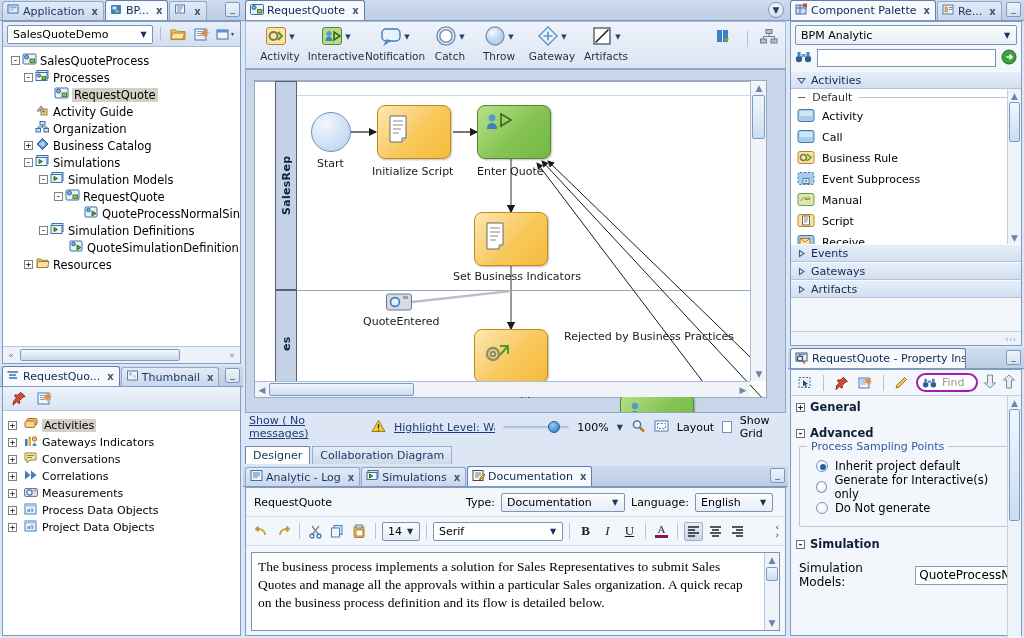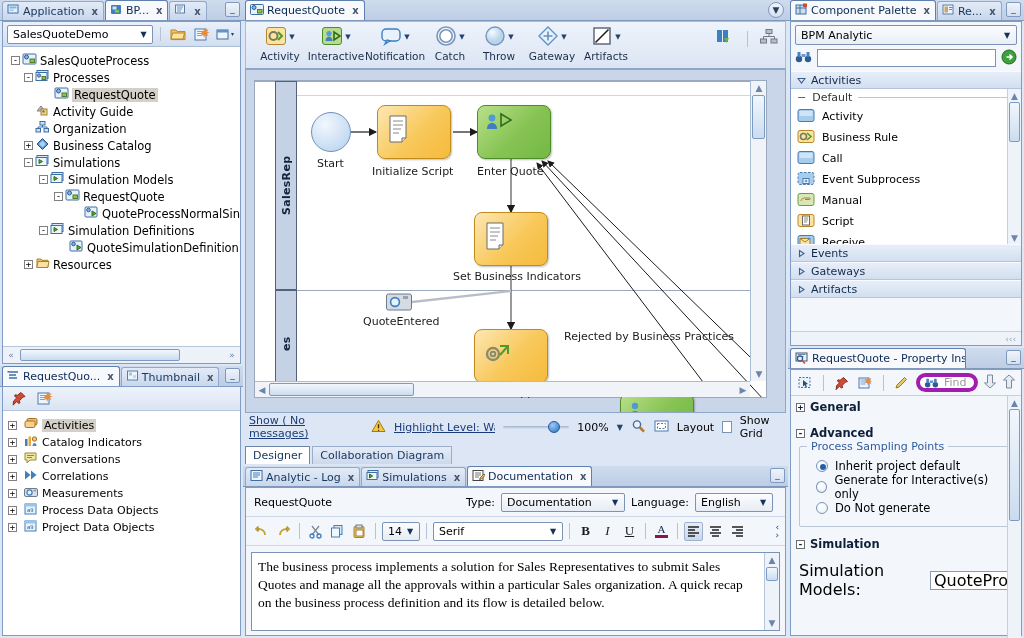--- a/index.html
+++ b/index.html
@@ -174,33 +174,33 @@
   }
   .pal-item { height: 21px; display: flex; align-items: center; gap: 7px; padding-left: 6px; font-size: 11px; }
   .grp-label { display:flex; align-items:center; gap:6px; padding: 2px 8px 2px 6px; font-size: 11px; color:#333; }
   .grp-label .rule { flex:1; height:1px; background:#b9c6d8; }
 
   #inspector { left: 788px; top: 348px; width: 236px; height: 290px; background: #dce6f4; border: none; }
   #inspector .inner { position: absolute; left: 2px; top: 21px; right: 2px; bottom: 2px; background: #f3f6fb; border: 1px solid #7f9dc4; }
   #insp-toolbar { height: 26px; display:flex; align-items:center; gap:5px; padding: 0 5px; border-bottom: 1px solid #c4d1e4; }
   .findbox {
     flex: 1; height: 19px; display:flex; align-items:center; gap:5px; padding: 0 4px;
-    background:#fff; border:4px solid #a21caf; border-radius: 10px;
+    background:#fff; border:2px solid #a21caf; border-radius: 10px;
   }
   .sec-hdr { display: flex; align-items: center; gap: 5px; font-weight: bold; font-size: 11.5px; color:#0e1f3a; padding: 4px 0 4px 5px; }
   .boxexp { width: 9px; height: 9px; border: 1px solid #6e6e6e; background:#fff; font-size:9px; line-height:7px; text-align:center; font-family:"DejaVu Sans Mono",monospace; }
   .group {
     margin: 2px 8px 0 8px; border: 1px solid #b9c6d8; border-radius: 2px;
     padding: 8px 6px 8px 6px; position: relative;
   }
   .group-title { position: absolute; top: -7px; left: 7px; background: #f3f6fb; padding: 0 4px; font-size: 11px; color: #2f5d9e; }
   .radio-row { display:flex; align-items:center; gap:7px; height: 21px; padding-left: 10px; font-size: 11.5px; }
   .radio { width: 12px; height: 12px; border-radius: 50%; border: 1px solid #7b93b5; background: radial-gradient(circle at 40% 35%, #fff, #e7eef7); position: relative; }
   .radio.on::after { content:''; position:absolute; left:3px; top:3px; width:6px; height:6px; border-radius:50%; background:#2060a8; }
-  .field-row { display: flex; align-items: center; gap: 7px; padding: 6px 0 0 8px; font-size: 16px; }
+  .field-row { display: flex; align-items: center; gap: 7px; padding: 6px 0 0 8px; font-size: 12px; }
   .txtfield { height: 19px; background: #fff; border: 1px solid #8b9ab0; display:flex; align-items:center; padding: 0 3px; overflow:hidden; white-space:nowrap; }
 </style>
 </head>
 <body>
 
 <div id="app">
 
   <div class="panel" id="nav">
     <div class="tabbar">
       <div class="tab">
@@ -473,21 +473,21 @@
           <span class="texp">+</span>
             <span class="tspacer" style="width:4px"></span>
           <span class="ico">
             <svg width="16" height="14" viewBox="0 0 16 14">
                 <rect x="2" y="5" width="2.5" height="7" fill="#3f7ec0"></rect>
                 <rect x="5.5" y="2.5" width="2.5" height="9.5" fill="#e8a83c"></rect>
                 <circle cx="11.5" cy="5" r="2.2" fill="#f0c28a" stroke="#a8701f"></circle>
                 <path d="M9.5 12c0-2 1-3 2-3s2 1 2 3z" fill="#4a8ac4"></path>
               </svg>
           </span>
-          <span class="tlabel">Catalog Indicators</span>
+          <span class="tlabel">Gateways Indicators</span>
         </div>
         <div class="tnode">
           <span class="texp">+</span>
             <span class="tspacer" style="width:4px"></span>
           <span class="ico">
             <svg width="16" height="14" viewBox="0 0 16 14">
                 <path d="M2 2h11v7H7l-3 3V9H2z" fill="#f3e7a0" stroke="#8f8c3a"></path>
                 <path d="M4 4.5h7M4 6.5h5" stroke="#8f8c3a"></path>
               </svg>
           </span>
@@ -1029,32 +1029,32 @@
         </div>
         <div class="pal-item">
           <span class="ico"><svg width="18" height="15" viewBox="0 0 18 15">
                 <rect x="1" y="1.5" width="16" height="12" rx="2" fill="#a7cdec" stroke="#4a7bb0"></rect>
                 <rect x="2.5" y="3" width="13" height="5" fill="#cfe4f7"></rect>
               </svg></span>
           <span>Activity</span>
         </div>
         <div class="pal-item">
           <span class="ico"><svg width="18" height="15" viewBox="0 0 18 15">
+                <rect x="1" y="1.5" width="16" height="12" rx="2" fill="#a7cdec" stroke="#4a7bb0"></rect>
+                <rect x="2.5" y="3" width="13" height="5" fill="#cfe4f7"></rect>
+              </svg></span>
+          <span>Call</span>
+        </div>
+        <div class="pal-item">
+          <span class="ico"><svg width="18" height="15" viewBox="0 0 18 15">
                 <rect x="1" y="1.5" width="16" height="12" rx="2" fill="#fbe3a0" stroke="#b8862a"></rect>
                 <circle cx="6.5" cy="7.5" r="3" fill="none" stroke="#7a7a5a" stroke-width="1.6"></circle>
                 <path d="M10 4l4 3.5-4 3.5" fill="none" stroke="#4f9a2c" stroke-width="1.6"></path>
               </svg></span>
           <span>Business Rule</span>
-        </div>
-        <div class="pal-item">
-          <span class="ico"><svg width="18" height="15" viewBox="0 0 18 15">
-                <rect x="1" y="1.5" width="16" height="12" rx="2" fill="#a7cdec" stroke="#4a7bb0"></rect>
-                <rect x="2.5" y="3" width="13" height="5" fill="#cfe4f7"></rect>
-              </svg></span>
-          <span>Call</span>
         </div>
         <div class="pal-item">
           <span class="ico"><svg width="18" height="15" viewBox="0 0 18 15">
                 <rect x="1" y="1.5" width="16" height="12" rx="2" fill="#a7cdec" stroke="#4a7bb0" stroke-dasharray="2.5 1.5"></rect>
                 <rect x="6" y="7.5" width="6" height="5" fill="#fff" stroke="#4a7bb0"></rect>
                 <path d="M9 8.5v3M7.5 10h3" stroke="#4a7bb0"></path>
               </svg></span>
           <span>Event Subprocess</span>
         </div>
         <div class="pal-item">

